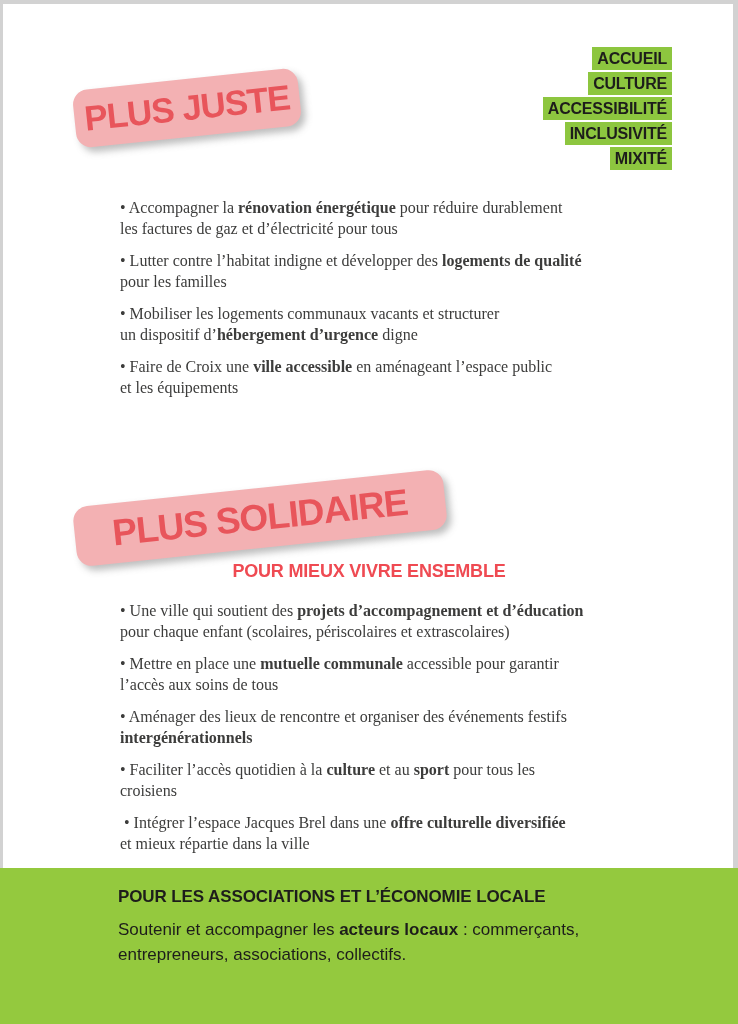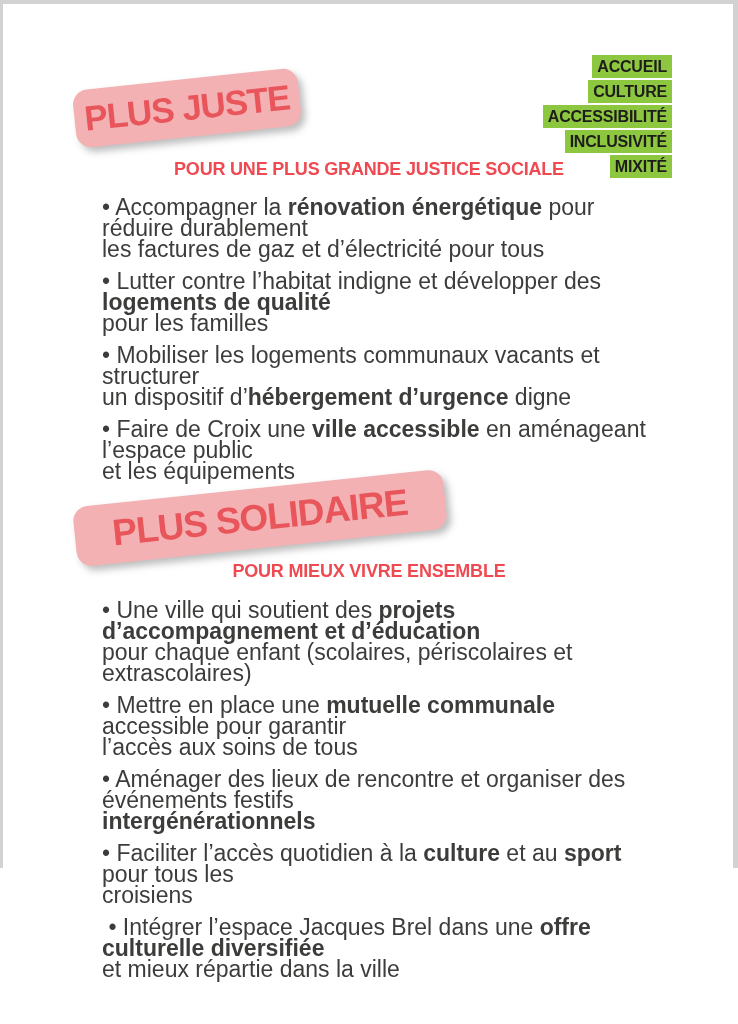--- a/index.html
+++ b/index.html
@@ -40,21 +40,21 @@
   }
   .banner-1{left:74px;top:79px;width:226px;height:58px;transform:rotate(-6deg);}
   .banner-1 .banner-label{font-size:35px;}
   .banner-2{left:74px;top:488px;width:372px;height:60px;transform:rotate(-6deg);}
   .banner-2 .banner-label{font-size:37px;}
 
   .tags{
     position:absolute;
     display:flex;flex-direction:column;align-items:flex-end;gap:2px;
   }
-  .tags-1{top:47px;right:66px;margin-top:8px;}
+  .tags-1{top:47px;right:66px;}
   .tags-2{top:470px;right:66px;}
   .tag{
     background:var(--tag-green);
     color:var(--ink-dark);
     font-weight:bold;
     font-size:16px;line-height:17px;
     padding:3px 5px;
     letter-spacing:-0.2px;
     white-space:nowrap;
   }
@@ -63,23 +63,24 @@
     position:absolute;left:66px;width:606px;
     text-align:center;
     font-weight:bold;font-size:18px;
     color:var(--subtitle-red);
     letter-spacing:-0.2px;
   }
   .subtitle-1{top:159px;}
   .subtitle-2{top:561px;}
 
   .list{
-    position:absolute;left:102px;width:560px;
+    position:absolute;left:120px;width:560px;
     color:var(--body-text);
-    font-size:23px;
+    font-size:16px;
+    font-family:Liberation Serif, serif;
   }
   .list-1{top:197px;}
   .list-2{top:600px;}
   .bullet{
     margin:0 0 11px 0;
     line-height:21px;
     white-space:pre-wrap;
   }
   .bullet b{font-weight:bold;}
 
@@ -114,21 +115,20 @@
   <div class="banner banner-1">
     <span class="banner-label">PLUS JUSTE</span>
   </div>
   <div class="tags tags-1">
       <span class="tag">ACCUEIL</span>
       <span class="tag">CULTURE</span>
       <span class="tag">ACCESSIBILITÉ</span>
       <span class="tag">INCLUSIVITÉ</span>
       <span class="tag">MIXITÉ</span>
     </div>
-  <div class="subtitle subtitle-1">POUR UNE PLUS GRANDE JUSTICE SOCIALE</div>
   <div class="list list-1">
       <p class="bullet"><span>• Accompagner la </span><b>rénovation énergétique</b><span> pour réduire durablement
 les factures de gaz et d’électricité pour tous</span></p>
       <p class="bullet"><span>• Lutter contre l’habitat indigne et développer des </span><b>logements de qualité</b><span>
 pour les familles</span></p>
       <p class="bullet"><span>• Mobiliser les logements communaux vacants et structurer
 un dispositif d’</span><b>hébergement d’urgence</b><span> digne</span></p>
       <p class="bullet"><span>• Faire de Croix une </span><b>ville accessible</b><span> en aménageant l’espace public
 et les équipements</span></p>
     </div>
@@ -143,14 +143,19 @@
       <p class="bullet"><span>• Mettre en place une </span><b>mutuelle communale</b><span> accessible pour garantir
 l’accès aux soins de tous</span></p>
       <p class="bullet"><span>• Aménager des lieux de rencontre et organiser des événements festifs
 </span><b>intergénérationnels</b></p>
       <p class="bullet"><span>• Faciliter l’accès quotidien à la </span><b>culture</b><span> et au </span><b>sport</b><span> pour tous les
 croisiens</span></p>
       <p class="bullet"><span> • Intégrer l’espace Jacques Brel dans une </span><b>offre culturelle diversifiée</b><span>
 et mieux répartie dans la ville</span></p>
     </div>
 
+  <div class="footer">
+    <div class="footer-title">POUR LES ASSOCIATIONS ET L’ÉCONOMIE LOCALE</div>
+    <div class="footer-body"><span>Soutenir et accompagner les </span><b>acteurs locaux</b><span> : commerçants,
+entrepreneurs, associations, collectifs.</span></div>
+  </div>
 
 </div>
 
 </body></html>

